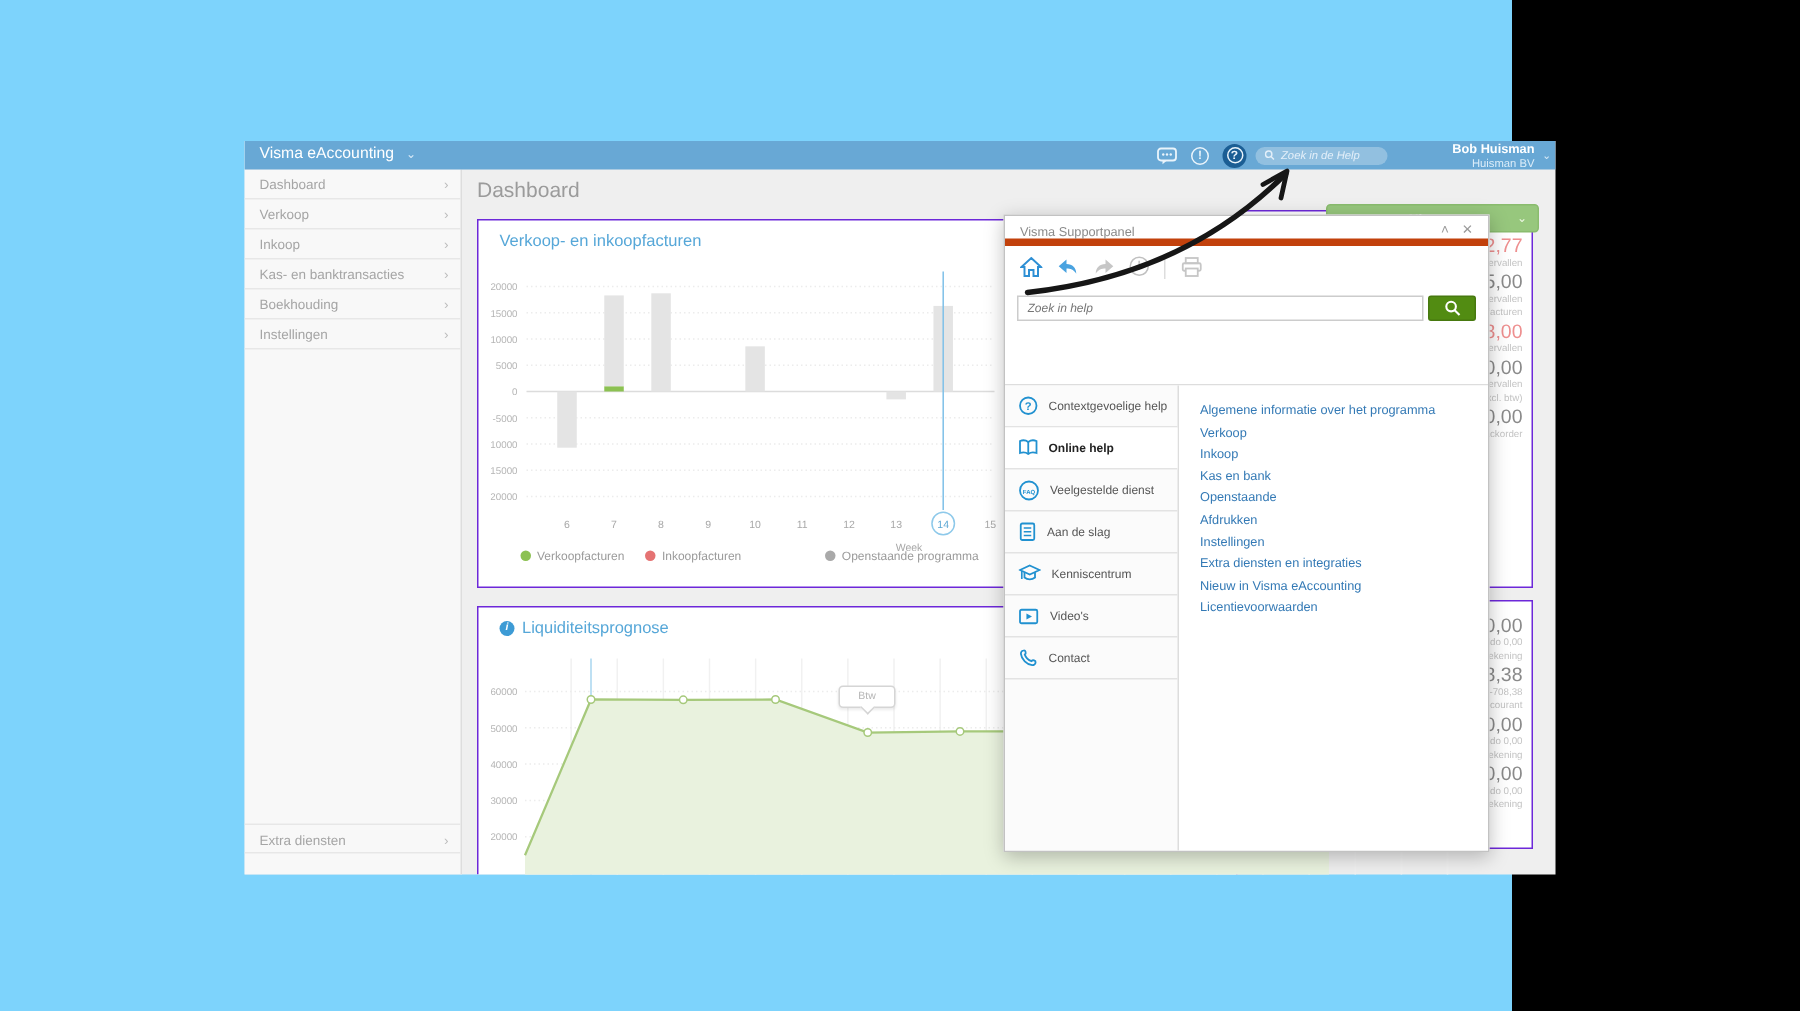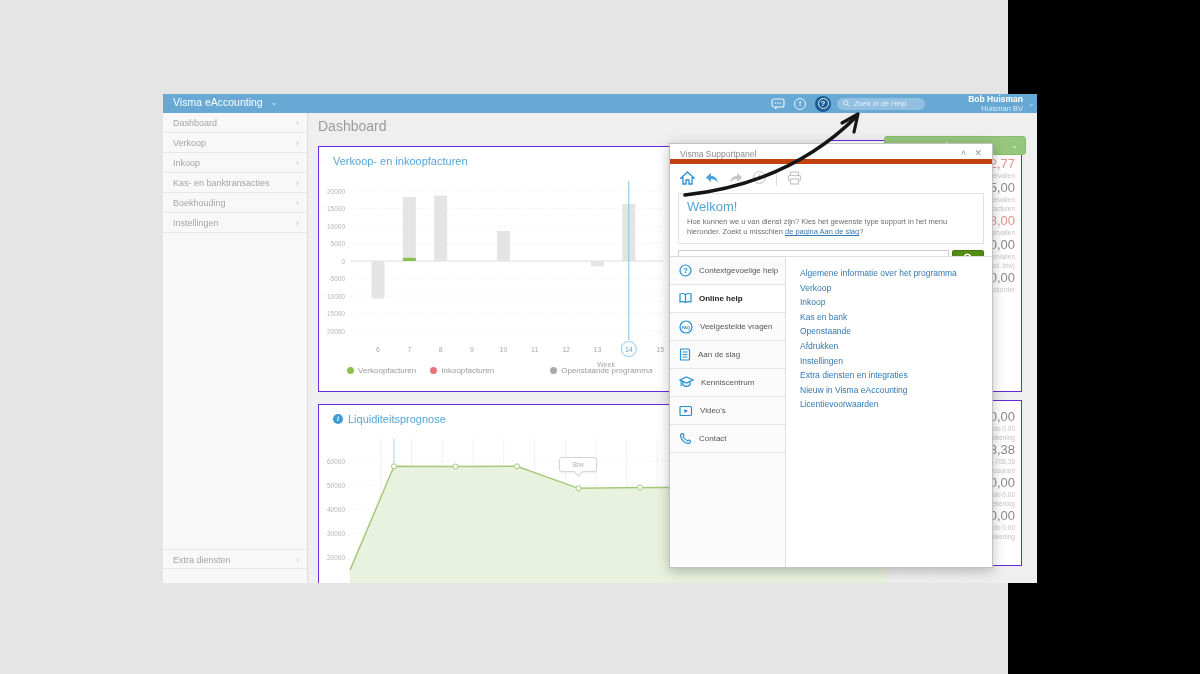--- a/index.html
+++ b/index.html
@@ -1,17 +1,17 @@
 <!DOCTYPE html>
 <html><head>
 <meta charset="utf-8">
 <style>
   * { margin:0; padding:0; box-sizing:border-box; }
   body { background:#000; font-family:"Liberation Sans", sans-serif; width:1200px; height:674px; overflow:hidden; }
-  .stage { position:relative; width:1008px; height:674px; background:#e5e5e5; }
+  .stage { position:relative; width:1008px; height:674px; background:#7dd3fc; }
   .screen { position:absolute; left:163px; top:94px; width:874px; height:489px; background:#efefef; overflow:hidden; }
 
   
   .topbar { position:absolute; left:0; top:0; width:874px; height:19px; background:#68a8d5; z-index:30; }
   .brand { position:absolute; left:10px; top:2px; color:#fff; font-size:10.5px; display:flex; gap:8px; align-items:center; cursor:pointer; }
   .brand .chev { font-size:8px; color:#d7e9f7; }
   .tb-icons { position:absolute; right:206px; top:0; height:19px; display:flex; align-items:center; gap:9px; }
   .tb-circle { width:12px; height:12px; border:1.2px solid #eaf4fb; border-radius:50%; color:#eaf4fb; font-size:8px; line-height:10px; text-align:center; font-weight:bold; }
   .tb-help { width:16px; height:16px; background:#1b5e94; border-radius:50%; display:flex; align-items:center; justify-content:center; }
   .tb-help .tb-circle { width:11px; height:11px; }
@@ -298,24 +298,20 @@
           <path d="M8,2 L8,5 C4,5 1.5,7.5 1.5,11.5 C3.2,8.7 5.4,8 8,8 L8,11 L13.2,6.5 Z" fill="#c6c6c6"></path>
         </svg>
         <div class="ptb-circle">!</div>
         <div class="ptb-sep"></div>
         <svg width="15" height="14" viewBox="0 0 15 14">
           <rect x="3.5" y="1" width="8" height="3.5" fill="none" stroke="#c6c6c6" stroke-width="1.2"></rect>
           <rect x="1.5" y="4.5" width="12" height="5" rx="1" fill="none" stroke="#c6c6c6" stroke-width="1.2"></rect>
           <rect x="3.5" y="8" width="8" height="5" fill="#fff" stroke="#c6c6c6" stroke-width="1.2"></rect>
         </svg>
       </div>
-      <div class="welcome">
-        <h2>Welkom!</h2>
-        <p><span>Hoe kunnen we u van dienst zijn? Kies het gewenste type support in het menu hieronder. Zoekt u misschien </span><a>de pagina Aan de slag</a><span>?</span></p>
-      </div>
       <div class="panel-search">
         <input type="text" placeholder="Zoek in help" style="">
         <button>
           <svg width="11" height="11" viewBox="0 0 11 11">
               <circle cx="4.4" cy="4.4" r="3.2" fill="none" stroke="#fff" stroke-width="1.4"></circle>
               <line x1="6.8" y1="6.8" x2="10" y2="10" stroke="#fff" stroke-width="1.4"></line>
             </svg>
         </button>
       </div>
       <div class="panel-body">
@@ -338,21 +334,21 @@
               </span>
               <span>Online help</span>
             </li>
             <li>
               <span style="display: inline-flex;">
                 <svg width="14" height="14" viewBox="0 0 14 14">
                   <circle cx="7" cy="7" r="6" fill="none" stroke="#2191d0" stroke-width="1.2"></circle>
                   <text x="7" y="9" font-size="4" fill="#2191d0" text-anchor="middle" font-weight="bold">FAQ</text>
                 </svg>
               </span>
-              <span>Veelgestelde vragen</span>
+              <span>Veelgestelde dienst</span>
             </li>
             <li>
               <span style="display: inline-flex;">
                 <svg width="12" height="13" viewBox="0 0 12 13">
                   <rect x="1.5" y="1" width="9" height="11" rx="1" fill="none" stroke="#2191d0" stroke-width="1.2"></rect>
                   <line x1="3.5" y1="4" x2="8.5" y2="4" stroke="#2191d0" stroke-width="1"></line>
                   <line x1="3.5" y1="6.5" x2="8.5" y2="6.5" stroke="#2191d0" stroke-width="1"></line>
                   <line x1="3.5" y1="9" x2="8.5" y2="9" stroke="#2191d0" stroke-width="1"></line>
                 </svg>
               </span>

